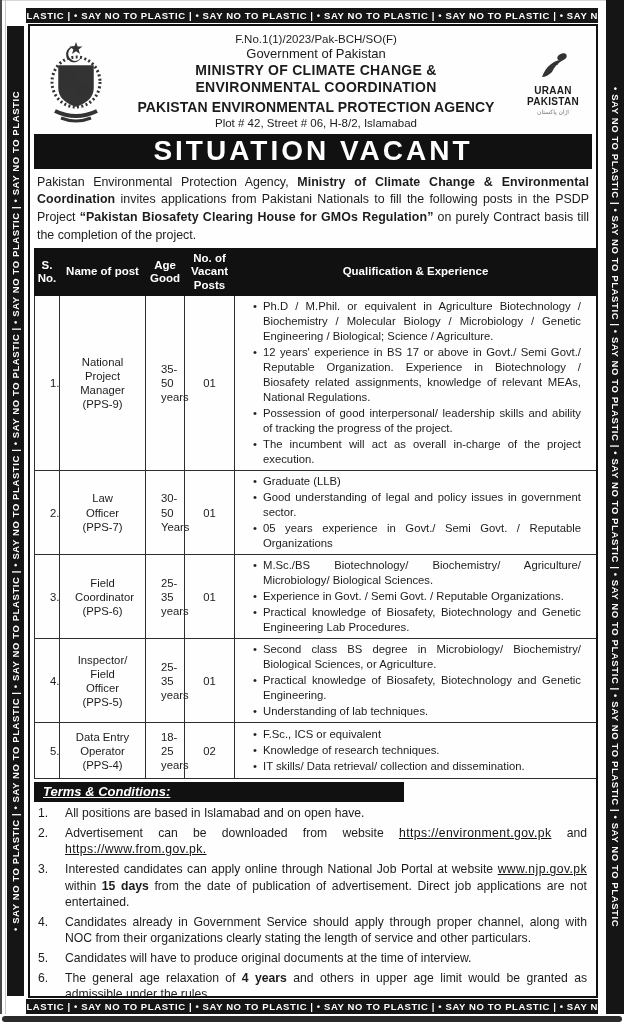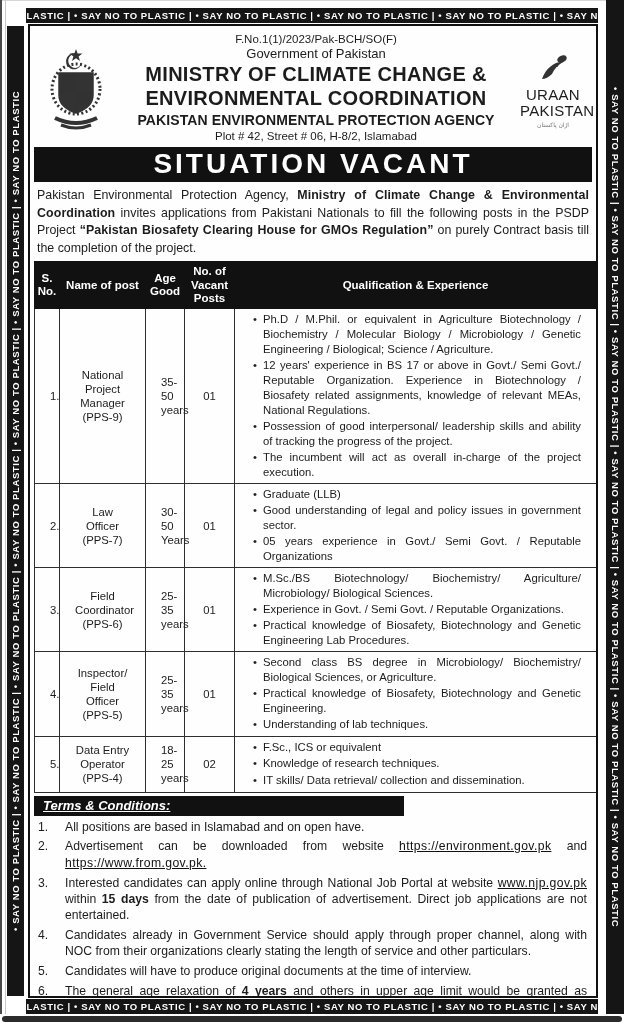--- a/index.html
+++ b/index.html
@@ -33,25 +33,25 @@
     position:absolute; left:28px; top:24px; width:570px; height:974px;
     border:2px solid #111; background:#fefefe; overflow:hidden; padding:0 2px;
   }
 
   
   .ad-header { display:flex; align-items:center; padding:7px 8px 2px; }
   .crest-wrap { width:72px; flex:none; display:flex; justify-content:center; padding-top:2px; }
   .head-center { flex:1; text-align:center; }
   .ref-no { font-size:11.5px; }
   .govt { font-size:13px; margin-top:1px; }
-  .ministry { font-size:20px; font-weight:bold; line-height:1.1; letter-spacing:.3px; margin-top:2px; }
+  .ministry { font-size:14px; font-weight:bold; line-height:1.1; letter-spacing:.3px; margin-top:2px; }
   .agency { font-size:14px; font-weight:bold; margin-top:3px; letter-spacing:.1px; }
   .head-addr { font-size:11.5px; margin-top:2px; }
   .uraan-wrap { width:66px; flex:none; text-align:center; padding-top:6px; }
-  .uraan-name { font-size:15px; font-weight:normal; line-height:1.1; letter-spacing:.3px; }
+  .uraan-name { font-size:10px; font-weight:bold; line-height:1.1; letter-spacing:.3px; }
   .uraan-urdu { font-size:6px; color:#777; letter-spacing:-0.5px; line-height:1; display:block; margin-top:2px; overflow:hidden; height:7px; }
 
   
   .banner {
     margin:3px 2px 4px; background:#111; color:#fff; text-align:center;
     font-size:28px; font-weight:bold; letter-spacing:3px; line-height:34px; height:35px;
   }
 
   
   .intro { padding:1px 5px 4px; font-size:12.4px; line-height:1.42; text-align:justify; }

